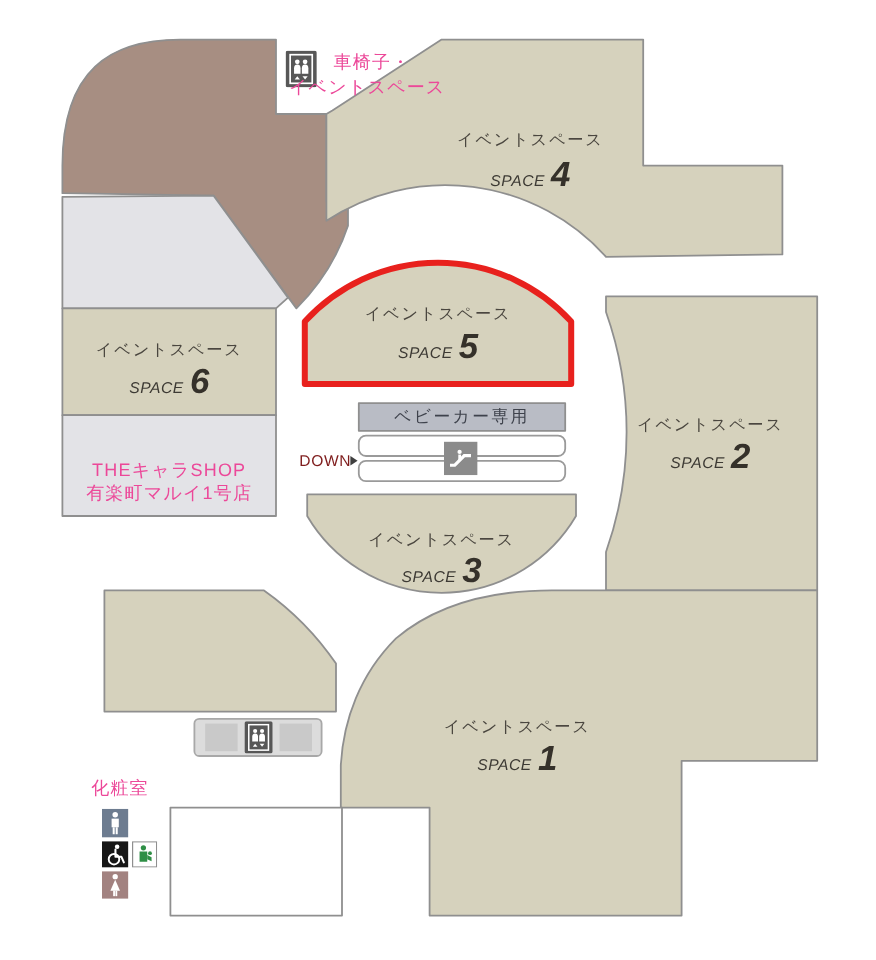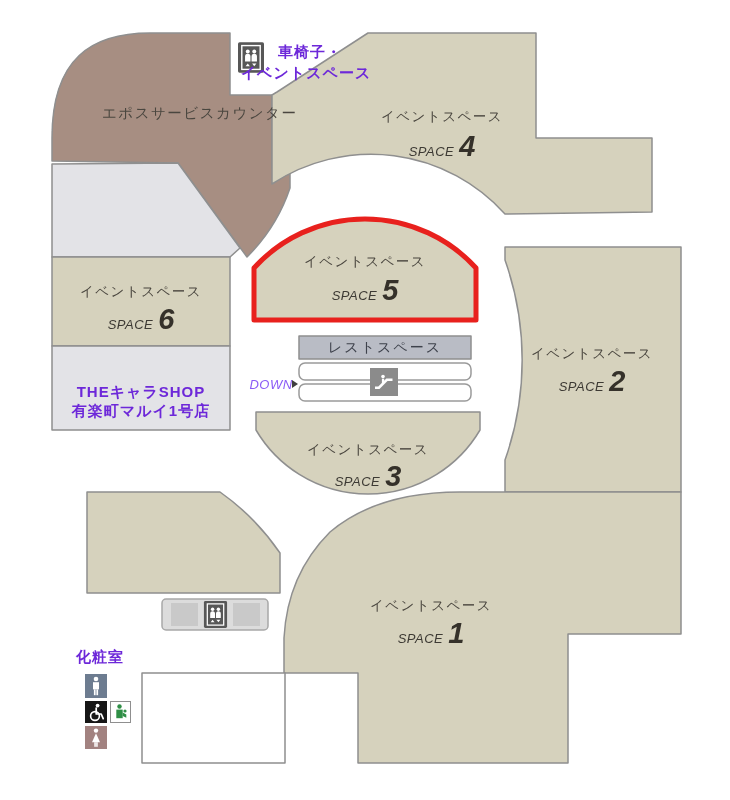--- a/index.html
+++ b/index.html
@@ -1,28 +1,28 @@
 <!DOCTYPE html>
 <html><head>
 <meta charset="utf-8">
 <style>
   html,body{margin:0;padding:0;background:#fff;}
   body{font-family:"Liberation Sans","DejaVu Sans",sans-serif;}
   #stage{position:relative;width:730px;height:800px;background:#fff;overflow:hidden;}
   #floor-svg{position:absolute;left:0;top:0;}
   .lbl{position:absolute;transform:translate(-50%,-50%);white-space:nowrap;color:#4a463f;}
   .jp{font-size:13.5px;letter-spacing:1.5px;}
-  .jp2{font-size:15px;letter-spacing:1px;color:#6d28d9;font-weight:bold;}
+  .jp2{font-size:15px;letter-spacing:1px;color:#ec4899;}
   .spline{display:inline-flex;align-items:baseline;gap:5px;font-style:italic;}
   .sw{font-size:13px;letter-spacing:.5px;color:#3d3a34;}
   .num{font-size:29px;font-weight:600;color:#35312a;line-height:.85;}
   .abs{position:absolute;}
   .epos{font-size:14.5px;line-height:27px;letter-spacing:1.5px;color:#4a463f;}
   .restbar-text{font-size:14px;letter-spacing:2px;color:#3e424c;}
-  .down-text{font-size:13px;color:#8b5cf6;letter-spacing:.5px;font-style:italic;}
+  .down-text{font-size:13px;color:#7f1d1d;letter-spacing:.5px;}
   .tri-right{width:0;height:0;border-left:6px solid #3f3f3f;border-top:4px solid transparent;border-bottom:4px solid transparent;}
   .icon{position:absolute;display:block;}
 </style>
 </head>
 <body>
 
 <div id="stage">
 
   <svg id="floor-svg" width="730" height="800" viewBox="0 0 730 800">
     <g stroke="#8f8f8f" stroke-width="1.5" stroke-linejoin="round">
@@ -122,21 +122,20 @@
     <circle cx="11" cy="4.6" r="2.2" fill="#fff"></circle>
     <path d="M11,7.2 L15,16.2 H7 Z" fill="#fff"></path>
     <rect x="9.3" y="16.2" width="1.5" height="4.6" fill="#fff"></rect>
     <rect x="11.2" y="16.2" width="1.5" height="4.6" fill="#fff"></rect>
   </svg>
 
   <div class="lbl jp2" style="left:310px;top:52px">車椅子・</div>
   <div class="lbl jp2" style="left:306px;top:73px">イベントスペース</div>
 
   <div class="abs epos" style="left:102px;top:100px">
-    <div>エポスサービスカウンター</div>
   </div>
 
   <div class="lbl jp" style="left:442px;top:117px">イベントスペース</div>
   <div class="lbl spline" style="left:442px;top:146px">
     <span class="sw">SPACE</span>
     <span class="num">4</span>
   </div>
 
   <div class="lbl jp" style="left:365px;top:262px">イベントスペース</div>
   <div class="lbl spline" style="left:365px;top:290px">
@@ -164,20 +163,20 @@
 
   <div class="lbl jp" style="left:431px;top:606px">イベントスペース</div>
   <div class="lbl spline" style="left:431px;top:633px">
     <span class="sw">SPACE</span>
     <span class="num">1</span>
   </div>
 
   <div class="lbl jp2" style="left:141px;top:392px">THEキャラSHOP</div>
   <div class="lbl jp2" style="left:141px;top:411px">有楽町マルイ1号店</div>
 
-  <div class="lbl restbar-text" style="left:385px;top:348px">レストスペース</div>
+  <div class="lbl restbar-text" style="left:385px;top:348px">ベビーカー専用</div>
 
   <div class="lbl down-text" style="left:271px;top:384px">DOWN</div>
   <div class="abs tri-right" style="left:292px;top:380px"></div>
 
   <div class="abs jp2" style="left:76px;top:648px">化粧室</div>
 
 </div>
 
 </body></html>

